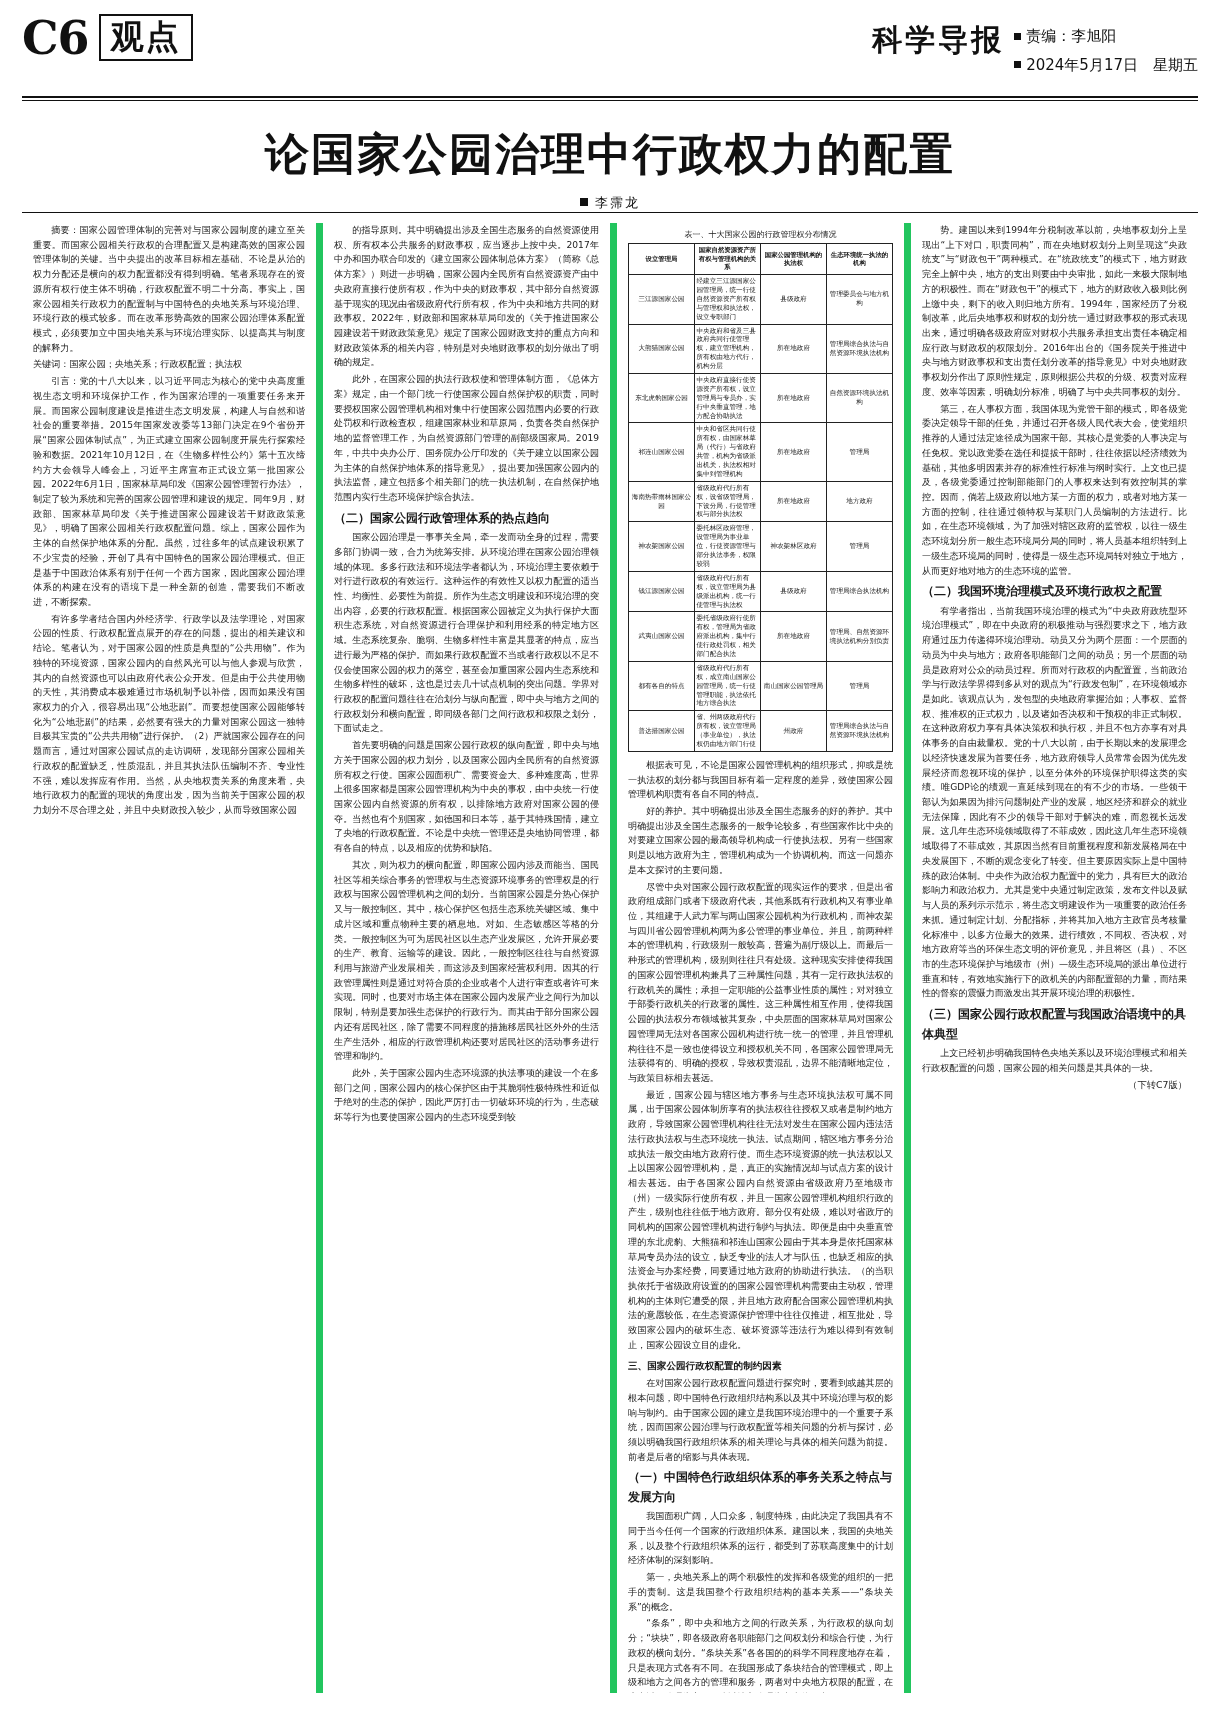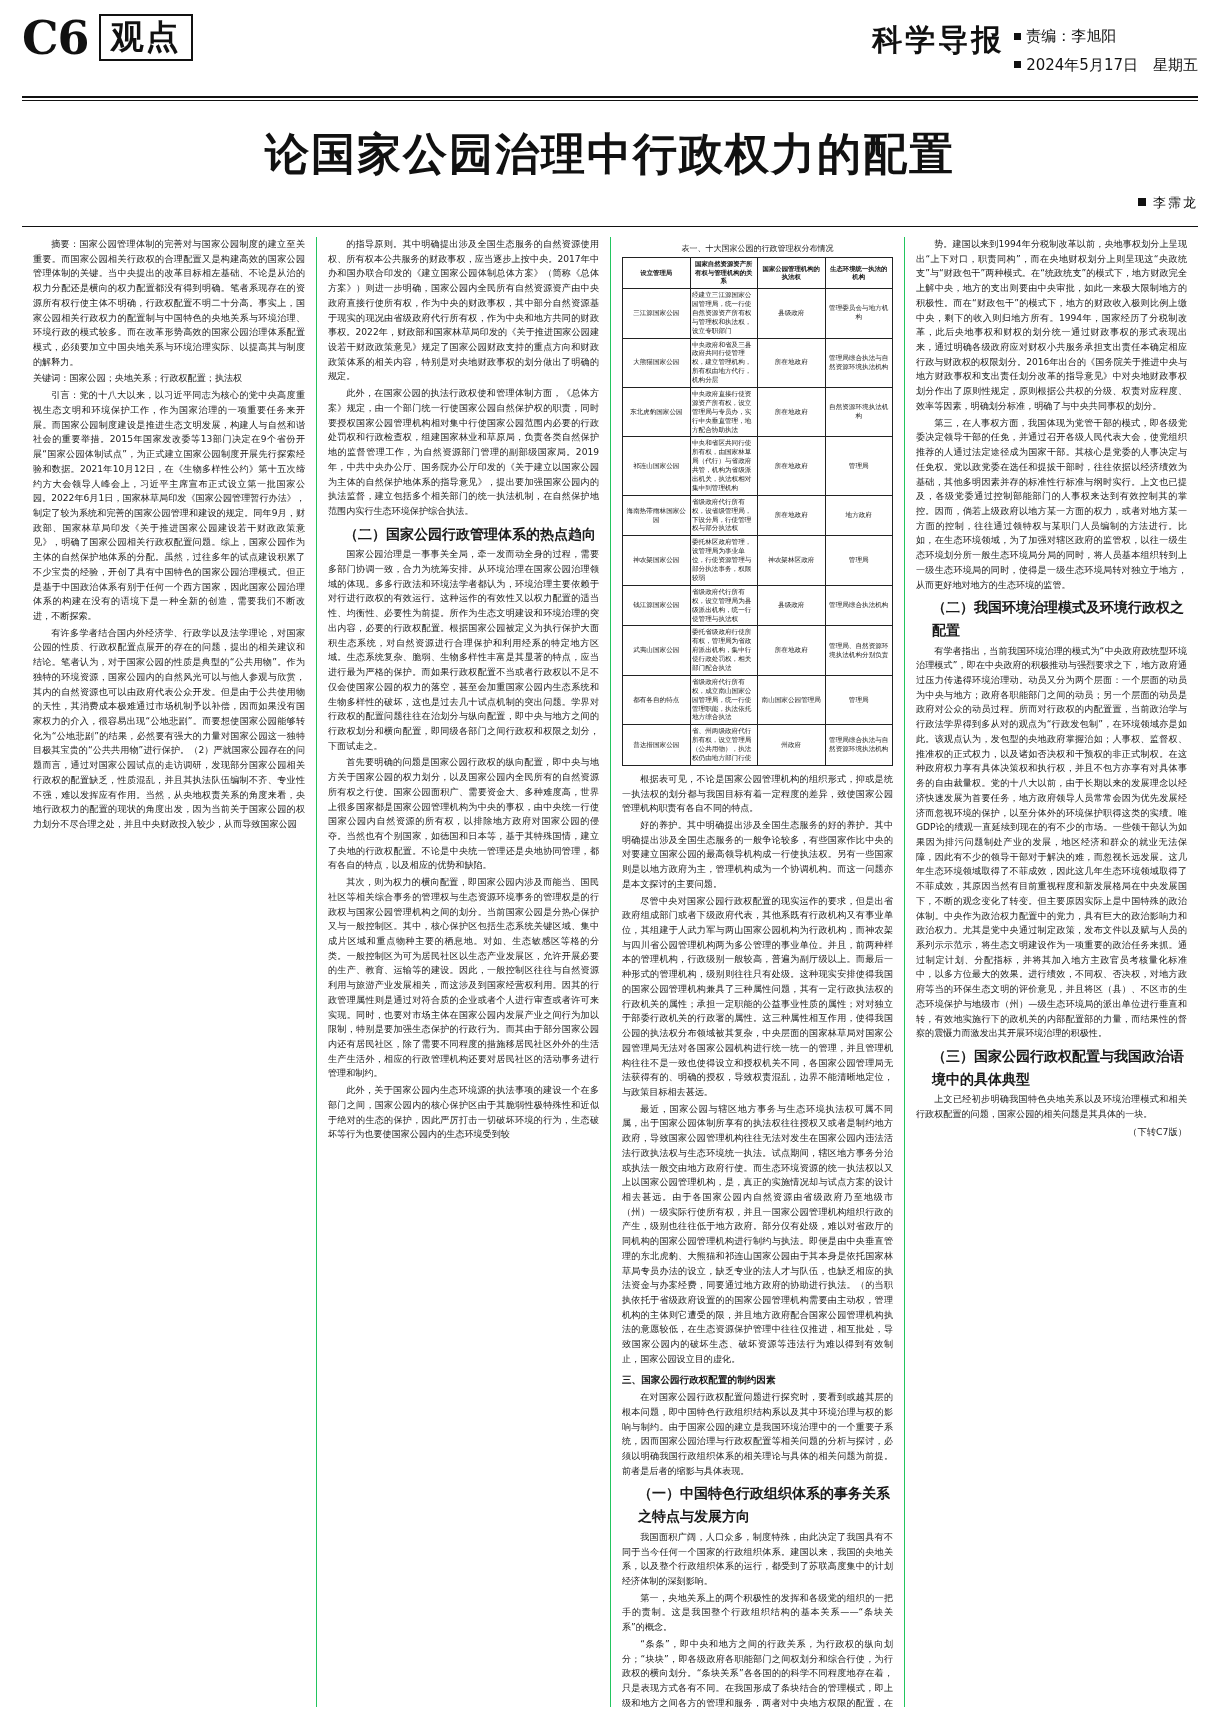--- a/index.html
+++ b/index.html
@@ -26,40 +26,40 @@
   .mast-rule{border-top:2px solid #111;margin:4px 0 0 0;}
   .mast-rule2{border-top:1px solid #111;margin:2px 0 0 0;}
 
   
   .headline{
     text-align:center;
     font-family:"DejaVu Serif","Liberation Serif",serif;
     font-size:44px;font-weight:700;letter-spacing:2px;
     margin:24px 0 10px 0;
   }
-  .byline{text-align:right;font-size:13px;letter-spacing:2px;margin-bottom:14px;}
+  .byline{text-align:center;font-size:13px;letter-spacing:2px;margin-bottom:0;}
   .byline .sq{display:inline-block;width:8px;height:8px;background:#111;margin-right:7px;vertical-align:1px;}
   .rule-thin{border-top:1px solid #111;margin-bottom:10px;}
 
   
   .cols{display:flex;gap:0;height:1470px;}
   .col{
     width:25%;box-sizing:border-box;
     padding:0 11px;
     font-size:9.1px;line-height:1.62;
     text-align:justify;
     color:#1a1a1a;
     overflow:hidden;
     position:relative;
   }
-  .col + .col{border-left:1px solid #22c55e;}
+  .col + .col{border-left:7px solid #22c55e;}
   .col p{margin:0 0 2px 0;text-indent:2em;}
   .col p.noind{text-indent:0;}
   .col h3{font-size:9.6px;margin:5px 0 3px 0;font-weight:700;text-indent:0;text-align:left;}
-  .col h4{font-size:14px;margin:4px 0 2px 16px;font-weight:700;text-indent:0;text-align:left;}
+  .col h4{font-size:12px;margin:4px 0 2px 0;font-weight:700;text-indent:0;text-align:left;}
   .abstract{font-size:9.1px;}
   .tail{text-align:right;font-size:9.3px;margin-top:6px;text-indent:0;}
 
   
   .tbl-wrap{margin:6px 0 6px 0;}
   .tbl-cap{font-size:8px;text-align:center;margin-bottom:3px;line-height:1.4;}
   table.ngp{border-collapse:collapse;width:100%;font-size:6.6px;line-height:1.35;table-layout:fixed;}
   table.ngp th,table.ngp td{border:1px solid #222;padding:2px 1.5px;vertical-align:middle;text-align:center;word-break:break-all;}
   table.ngp th{font-weight:700;font-size:6.4px;}
   table.ngp td.l{text-align:left;}
@@ -180,21 +180,21 @@
               <td>管理局、自然资源环境执法机构分别负责</td>
             </tr>
             <tr>
               <td>都有各自的特点</td>
               <td class="l">省级政府代行所有权，成立南山国家公园管理局，统一行使管理职能，执法依托地方综合执法</td>
               <td>南山国家公园管理局</td>
               <td>管理局</td>
             </tr>
             <tr>
               <td>普达措国家公园</td>
-              <td class="l">省、州两级政府代行所有权，设立管理局（公共用物），执法权仍由地方部门行使</td>
+              <td class="l">省、州两级政府代行所有权，设立管理局（事业单位），执法权仍由地方部门行使</td>
               <td>州政府</td>
               <td>管理局综合执法与自然资源环境执法机构</td>
             </tr>
           </tbody>
         </table>
       </div>
       <p>根据表可见，不论是国家公园管理机构的组织形式，抑或是统一执法权的划分都与我国目标有着一定程度的差异，致使国家公园管理机构职责有各自不同的特点。</p>
       <p>好的养护。其中明确提出涉及全国生态服务的好的养护。其中明确提出涉及全国生态服务的一般争论较多，有些国家作比中央的对要建立国家公园的最高领导机构成一行使执法权。另有一些国家则是以地方政府为主，管理机构成为一个协调机构。而这一问题亦是本文探讨的主要问题。</p>
       <p>尽管中央对国家公园行政权配置的现实运作的要求，但是出省政府组成部门或者下级政府代表，其他系既有行政机构又有事业单位，其组建于人武力军与两山国家公园机构为行政机构，而神农架与四川省公园管理机构两为多公管理的事业单位。并且，前两种样本的管理机构，行政级别一般较高，普遍为副厅级以上。而最后一种形式的管理机构，级别则往往只有处级。这种现实安排使得我国的国家公园管理机构兼具了三种属性问题，其有一定行政执法权的行政机关的属性；承担一定职能的公益事业性质的属性；对对独立于部委行政机关的行政署的属性。这三种属性相互作用，使得我国公园的执法权分布领域被其复杂，中央层面的国家林草局对国家公园管理局无法对各国家公园机构进行统一统一的管理，并且管理机构往往不是一致也使得设立和授权机关不同，各国家公园管理局无法获得有的、明确的授权，导致权责混乱，边界不能清晰地定位，与政策目标相去甚远。</p>
       <p>最近，国家公园与辖区地方事务与生态环境执法权可属不同属，出于国家公园体制所享有的执法权往往授权又或者是制约地方政府，导致国家公园管理机构往往无法对发生在国家公园内违法活法行政执法权与生态环境统一执法。试点期间，辖区地方事务分治或执法一般交由地方政府行使。而生态环境资源的统一执法权以又上以国家公园管理机构，是，真正的实施情况却与试点方案的设计相去甚远。由于各国家公园内自然资源由省级政府乃至地级市（州）一级实际行使所有权，并且一国家公园管理机构组织行政的产生，级别也往往低于地方政府。部分仅有处级，难以对省政厅的同机构的国家公园管理机构进行制约与执法。即便是由中央垂直管理的东北虎豹、大熊猫和祁连山国家公园由于其本身是依托国家林草局专员办法的设立，缺乏专业的法人才与队伍，也缺乏相应的执法资金与办案经费，同要通过地方政府的协助进行执法。（的当职执依托于省级政府设置的的国家公园管理机构需要由主动权，管理机构的主体则它遭受的限，并且地方政府配合国家公园管理机构执法的意愿较低，在生态资源保护管理中往往仅推进，相互批处，导致国家公园内的破坏生态、破坏资源等违法行为难以得到有效制止，国家公园设立目的虚化。</p>

